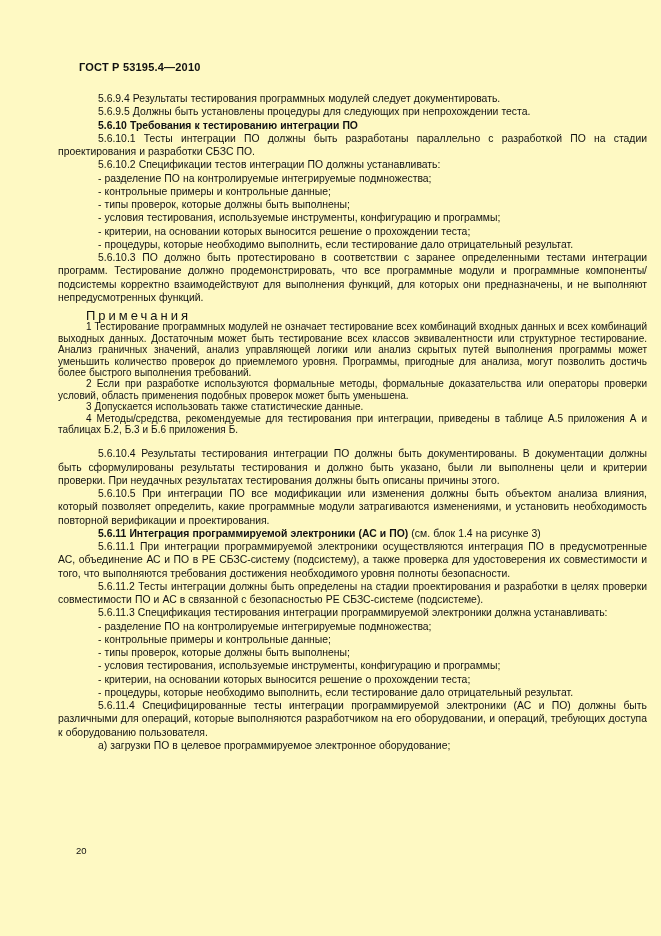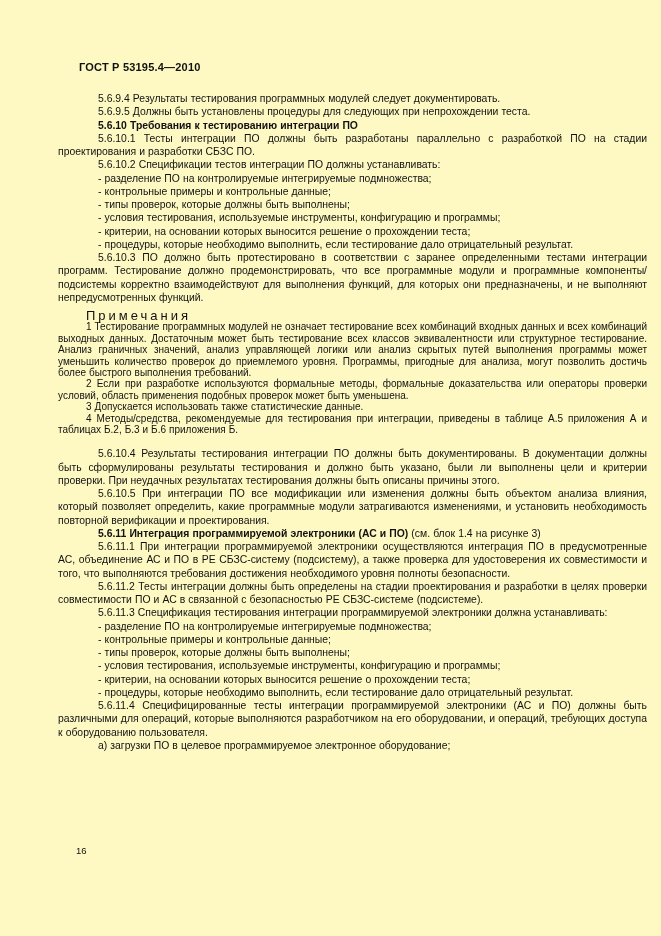--- a/index.html
+++ b/index.html
@@ -93,14 +93,14 @@
       <p class="blk list_item">- разделение ПО на контролируемые интегрируемые подмножества;</p>
       <p class="blk list_item">- контрольные примеры и контрольные данные;</p>
       <p class="blk list_item">- типы проверок, которые должны быть выполнены;</p>
       <p class="blk list_item">- условия тестирования, используемые инструменты, конфигурацию и программы;</p>
       <p class="blk list_item">- критерии, на основании которых выносится решение о прохождении теста;</p>
       <p class="blk list_item">- процедуры, которые необходимо выполнить, если тестирование дало отрицательный результат.</p>
       <p class="blk paragraph">5.6.11.4  Специфицированные тесты интеграции программируемой электроники (АС и ПО) должны быть различными для операций, которые выполняются разработчиком на его оборудовании, и операций, требующих доступа к оборудованию пользователя.</p>
       <p class="blk list_item">а) загрузки ПО в целевое программируемое электронное оборудование;</p>
     </main>
 
-  <div class="page-number">16</div>
+  <div class="page-number">20</div>
 </div>
 
 </body></html>

